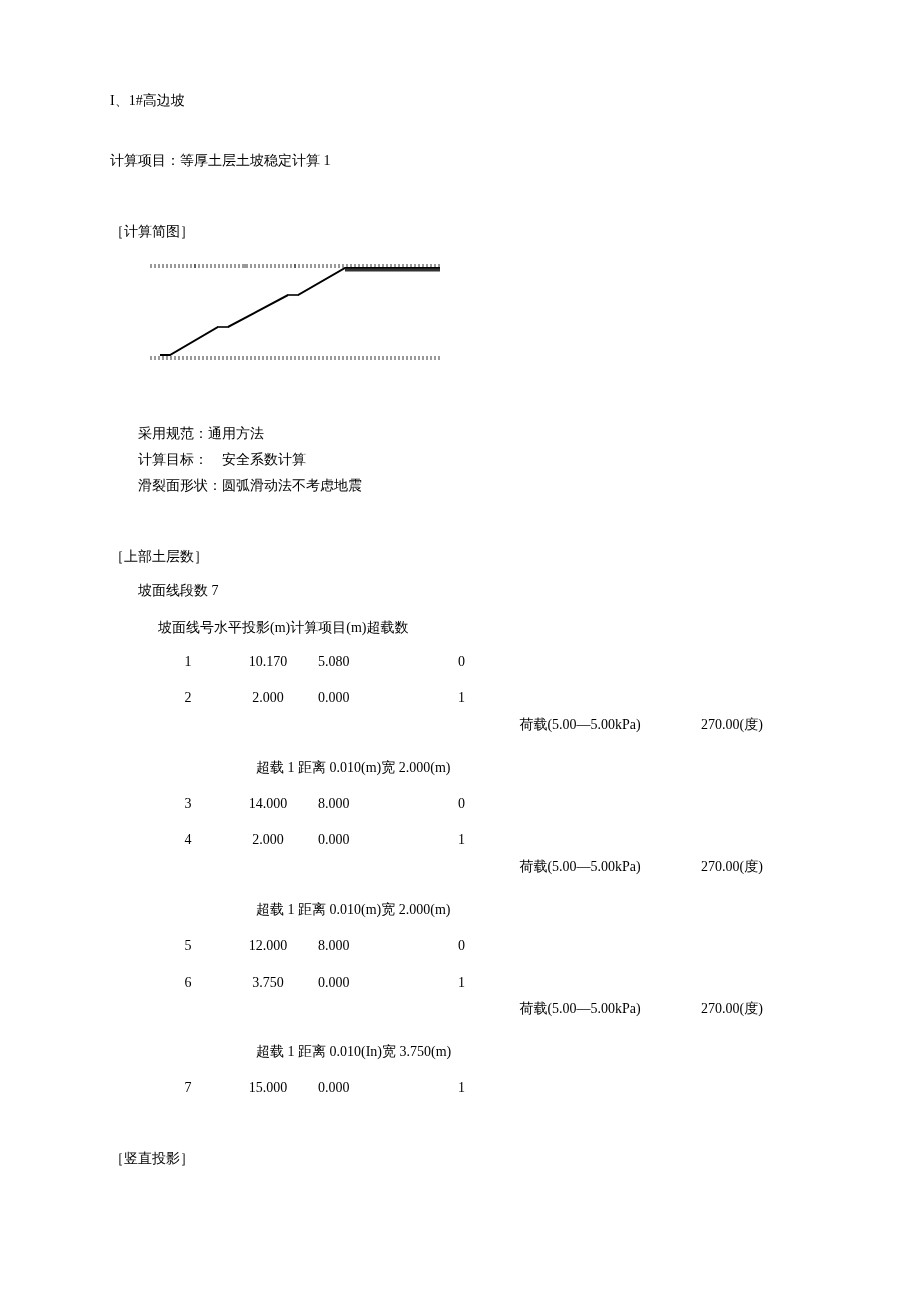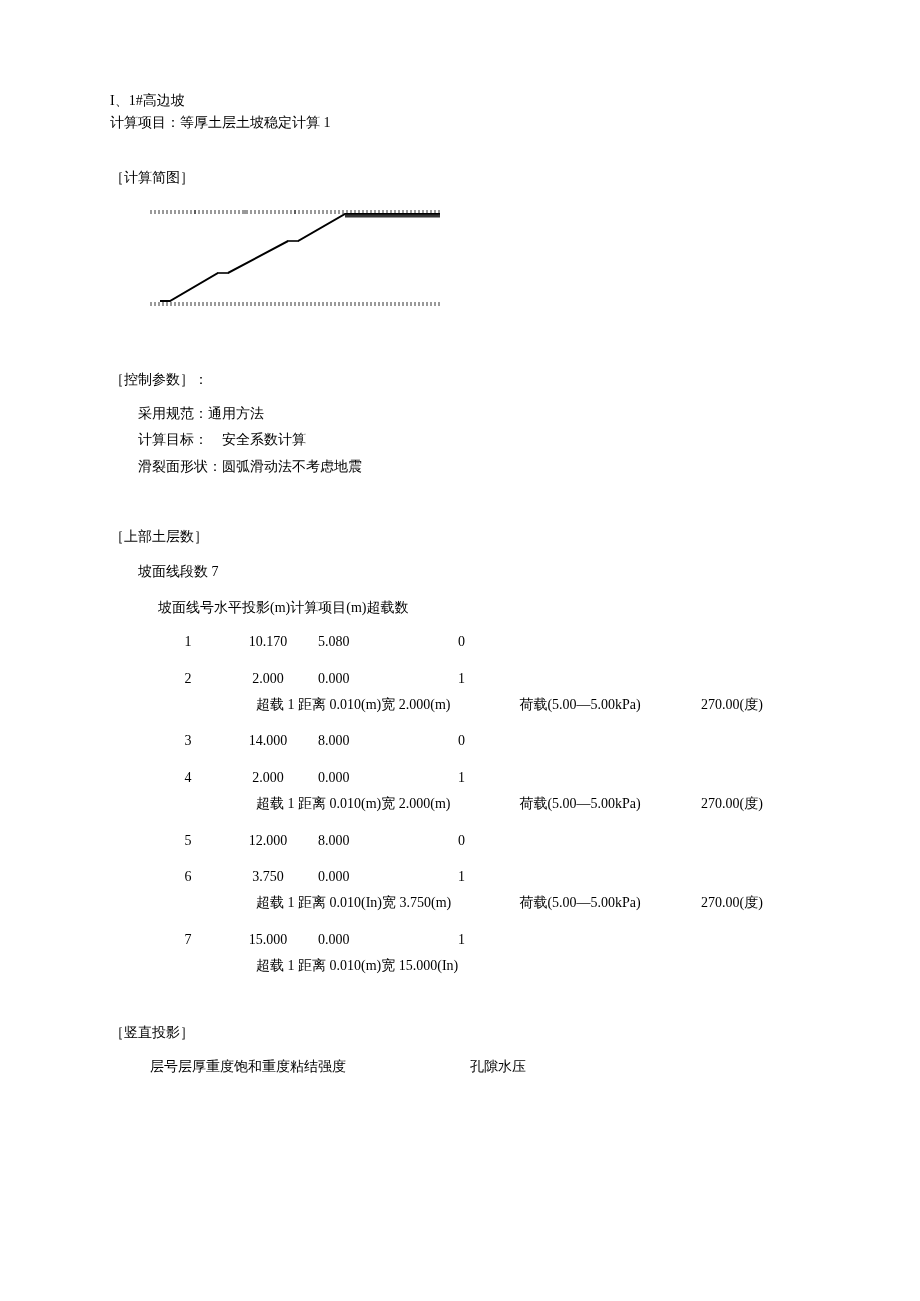--- a/index.html
+++ b/index.html
@@ -5,22 +5,22 @@
     * { margin: 0; padding: 0; box-sizing: border-box; }
     body {
       font-family: "SimSun", "宋体", serif;
       font-size: 14px;
       color: #000;
       background: #fff;
       width: 920px;
       padding: 90px 110px 60px 110px;
       line-height: 1.6;
     }
-    .section-title { }
-    .calc-project { margin-bottom: 32px; }
+    .section-title { margin-bottom: 38px; }
+    .calc-project { margin-bottom: 48px; }
     .bracket-heading { margin-bottom: 12px; }
     .diagram-block { margin: 10px 0 40px 30px; }
     .diagram { width: 300px; height: 120px; }
     .indent-1 { padding-left: 28px; }
     .kv-row { margin-bottom: 4px; }
     .control-block { margin-bottom: 48px; }
     .slope-info-block { margin-bottom: 44px; }
     .slope-count { margin-left: 28px; margin-bottom: 14px; }
     .slope-header { margin-left: 48px; margin-bottom: 12px; }
     .slope-table { margin-left: 48px; }
@@ -34,21 +34,21 @@
     .c-h { width: 100px; text-align: center; }
     .c-v { width: 100px; text-align: left; }
     .c-gap { width: 40px; }
     .c-over { width: 200px; text-align: left; }
     .extra-row {
       display: flex;
       margin-left: 48px;
       margin-bottom: 14px;
       font-size: 14px;
     }
-    .extra-left { width: 300px; padding-left: 50px; }
+    .extra-left { width: 300px; padding-left: 50px; margin-top: 43px; }
     .extra-right-gap { width: 40px; }
     .extra-load { width: 200px; }
     .extra-ang { width: 120px; }
     .soil-block { margin-top: 6px; }
     .soil-count { margin-left: 28px; margin-bottom: 10px; }
     .soil-header-row {
       display: flex;
       margin-left: 40px;
       font-size: 14px;
     }
@@ -75,21 +75,20 @@
     <line x1="205" y1="15" x2="300" y2="15" stroke="#333" stroke-width="3"></line>
     <line x1="148" y1="40" x2="158" y2="40" stroke="#333" stroke-width="2"></line>
     <line x1="78" y1="72" x2="88" y2="72" stroke="#333" stroke-width="2"></line>
     <line x1="55" y1="9" x2="55" y2="13" stroke="#000" stroke-width="0.8"></line>
     <line x1="105" y1="9" x2="105" y2="13" stroke="#000" stroke-width="0.8"></line>
     <line x1="155" y1="9" x2="155" y2="13" stroke="#000" stroke-width="0.8"></line>
   </svg>
 </div>
 
 <div class="control-block">
-  <div class="bracket-heading">［控制参数］：</div>
   <div class="indent-1 kv-row">
     <span>采用规范：</span><span>通用方法</span>
   </div>
   <div class="indent-1 kv-row">
     <span>计算目标：</span>&nbsp;&nbsp;&nbsp;&nbsp;<span>安全系数计算</span>
   </div>
   <div class="indent-1 kv-row">
     <span>滑裂面形状：</span><span>圆弧滑动法不考虑地震</span>
   </div>
 </div>
@@ -118,26 +117,21 @@
       <div class="slope-row tight-gap"><span class="c-idx">5</span><span class="c-h">12.000</span><span class="c-v">8.000</span><span class="c-gap"></span><span class="c-over">0</span></div>
       <div class="slope-row"><span class="c-idx">6</span><span class="c-h">3.750</span><span class="c-v">0.000</span><span class="c-gap"></span><span class="c-over">1</span></div>
       <div class="extra-row">
         <span class="extra-left">超载 1 距离 0.010(In)宽 3.750(m)</span>
         <span class="extra-right-gap"></span>
         <span class="extra-load">荷载(5.00—5.00kPa)</span>
         <span class="extra-ang">270.00(度)</span>
       </div>
       <div class="slope-row"><span class="c-idx">7</span><span class="c-h">15.000</span><span class="c-v">0.000</span><span class="c-gap"></span><span class="c-over">1</span></div>
       <div class="extra-row">
-        <span class="extra-left">超载 1 距离 0.010(m)宽 15.000(In)</span>
         <span class="extra-right-gap"></span>
         <span class="extra-ang"></span>
       </div>
     </div>
 </div>
 
 <div class="soil-block">
   <div class="bracket-heading">［竖直投影］</div>
-  <div class="soil-header-row">
-    <div class="soil-left">层号层厚重度饱和重度粘结强度</div>
-    <div class="soil-right">孔隙水压</div>
-  </div>
 </div>
 
 </body></html>

